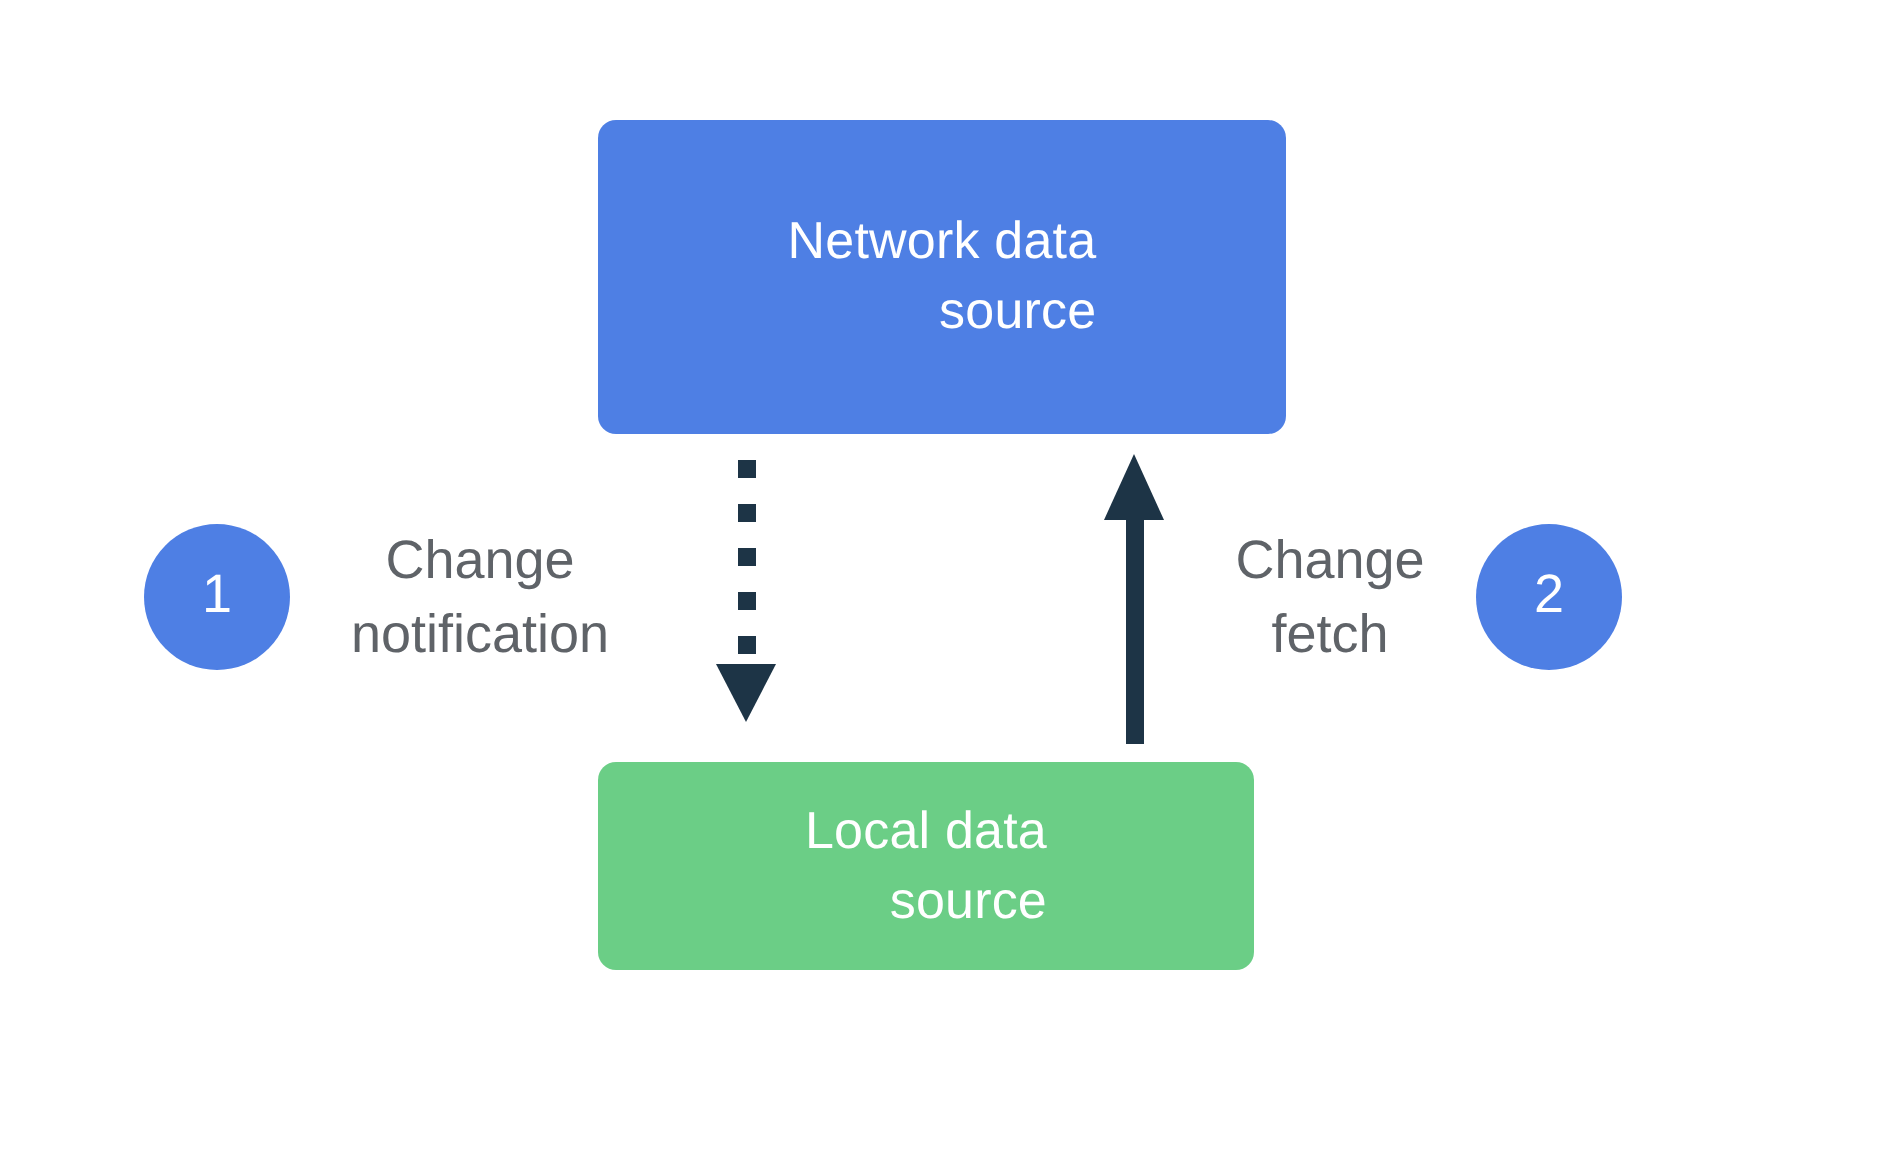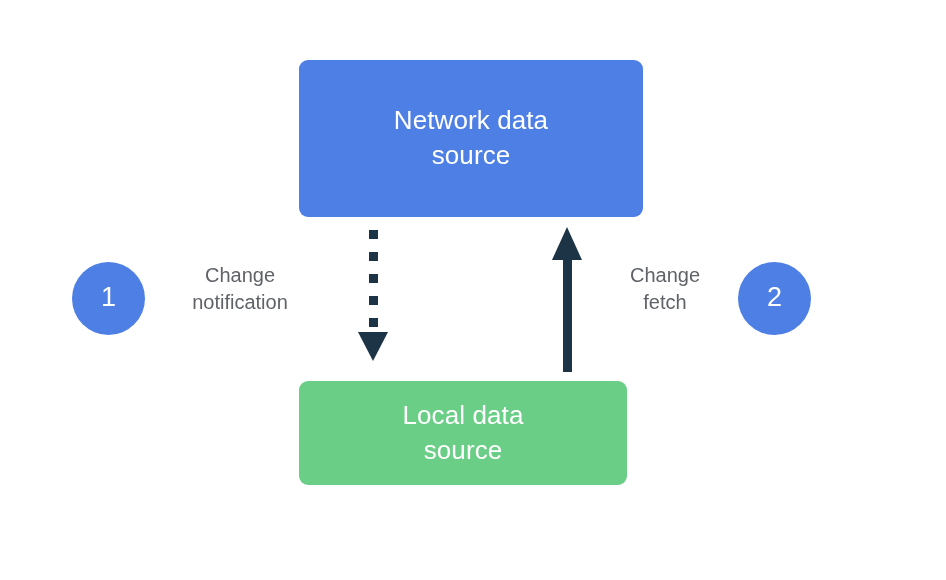--- a/index.html
+++ b/index.html
@@ -17,21 +17,21 @@
     background: #ffffff;
     overflow: hidden;
   }
 
   
   .node {
     position: absolute;
     display: flex;
     align-items: center;
     justify-content: center;
-    text-align: center;
+    text-align: right;
     border-radius: 9px;
     box-sizing: border-box;
     color: #ffffff;
     font-size: 26px;
     line-height: 1.34;
     font-weight: 400;
     letter-spacing: 0.1px;
   }
   #network-node {
     left: 299px;
@@ -72,21 +72,21 @@
     line-height: 1;
   }
   #step-badge-1 { left: 72px; top: 262px; }
   #step-badge-2 { left: 738px; top: 262px; }
   .step-badge .badge-number { position: relative; top: -1px; }
 
   
   .edge-caption {
     position: absolute;
     color: #5f6368;
-    font-size: 20px;
+    font-size: 27px;
     line-height: 1.36;
     text-align: center;
     white-space: pre-line;
   }
   #caption-notification {
     left: 160px;
     top: 262px;
     width: 160px;
   }
   #caption-fetch {

